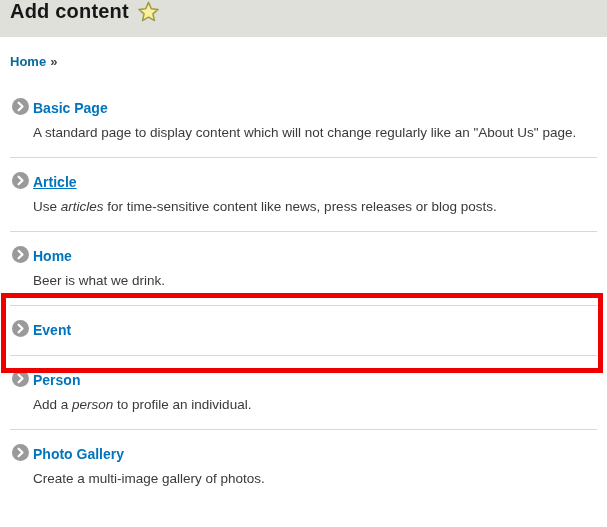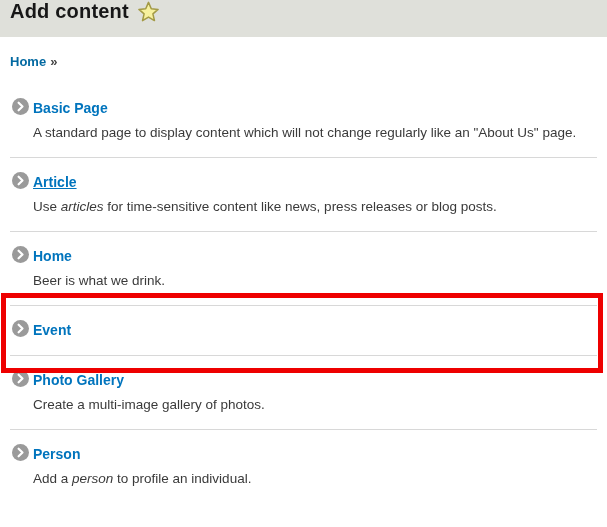--- a/index.html
+++ b/index.html
@@ -140,30 +140,30 @@
     <a href="#" class="type-link">Event</a>
   </li>
 
   <li>
     <span class="arrow-icon">
       <svg width="17" height="17" viewBox="0 0 17 17">
           <circle cx="8.5" cy="8.5" r="8.5" fill="#9a9a9a"></circle>
           <path d="M6.6 4.7 L10.5 8.5 L6.6 12.3" fill="none" stroke="#ffffff" stroke-width="2.2" stroke-linecap="round" stroke-linejoin="round"></path>
         </svg>
     </span>
-    <a href="#" class="type-link">Photo Gallery</a>
-    <div class="type-desc"><span>Create a multi-image gallery of photos.</span><em></em><span></span></div>
+    <a href="#" class="type-link">Person</a>
+    <div class="type-desc"><span>Add a </span><em>person</em><span> to profile an individual.</span></div>
   </li>
 
   <li>
     <span class="arrow-icon">
       <svg width="17" height="17" viewBox="0 0 17 17">
           <circle cx="8.5" cy="8.5" r="8.5" fill="#9a9a9a"></circle>
           <path d="M6.6 4.7 L10.5 8.5 L6.6 12.3" fill="none" stroke="#ffffff" stroke-width="2.2" stroke-linecap="round" stroke-linejoin="round"></path>
         </svg>
     </span>
-    <a href="#" class="type-link">Person</a>
-    <div class="type-desc"><span>Add a </span><em>person</em><span> to profile an individual.</span></div>
+    <a href="#" class="type-link">Photo Gallery</a>
+    <div class="type-desc"><span>Create a multi-image gallery of photos.</span><em></em><span></span></div>
   </li>
 
 </ul>
 
 <div class="highlight-box"></div>
 
 </body></html>

